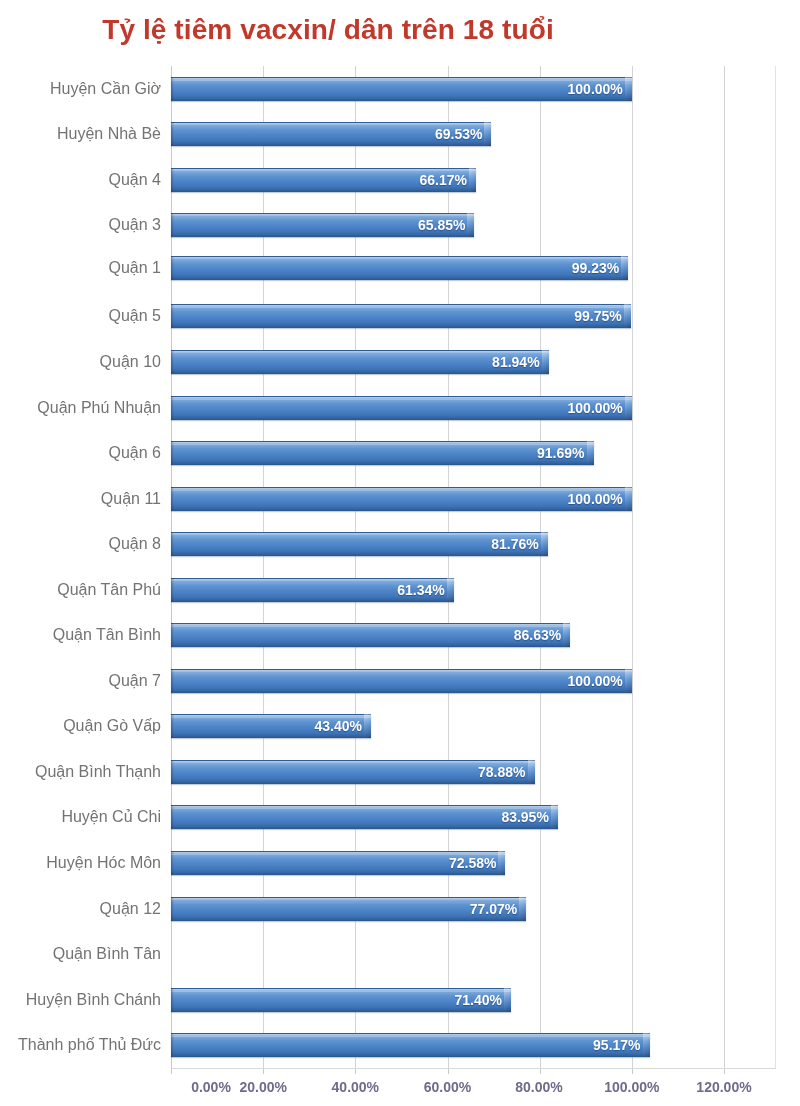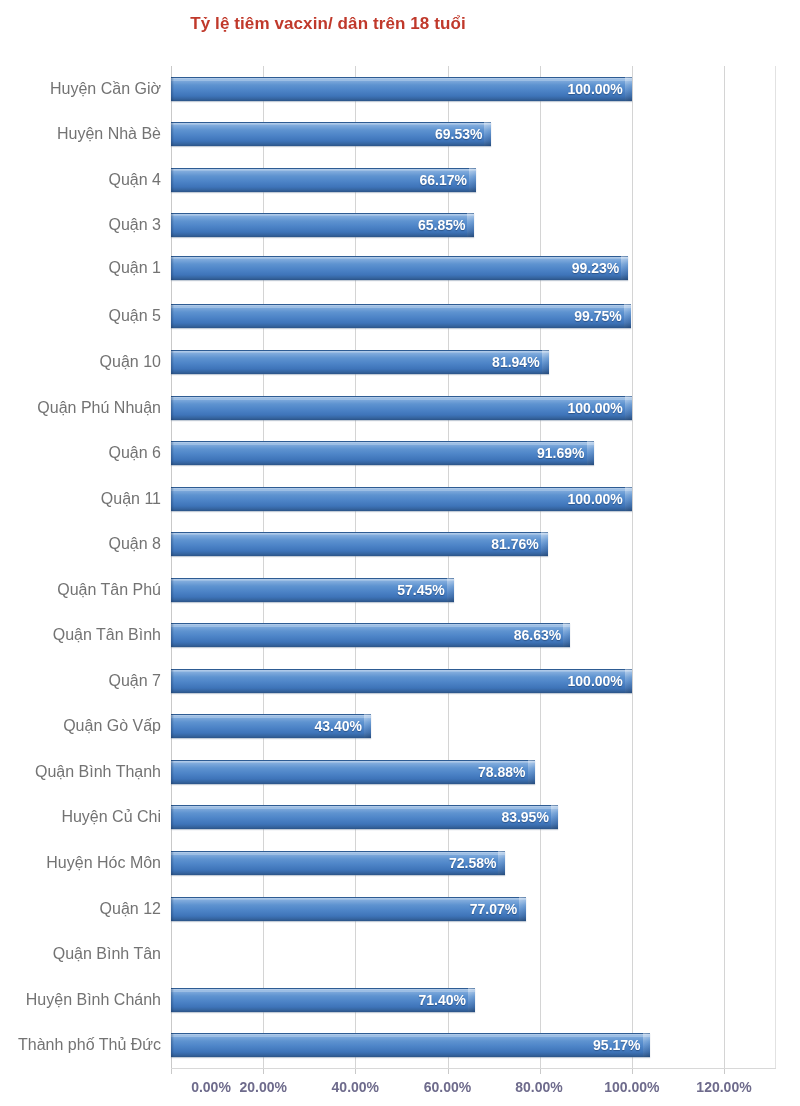--- a/index.html
+++ b/index.html
@@ -24,21 +24,21 @@
     background: #ffffff;
   }
 
   
   #chart-title {
     position: absolute;
     left: 0;
     top: 14px;
     width: 656px;
     text-align: center;
-    font-size: 17px;
+    font-size: 28px;
     font-weight: bold;
     color: #C0392B;
     letter-spacing: 0.1px;
     white-space: nowrap;
   }
 
   
   #plot-area {
     position: absolute;
     left: 171px;
@@ -270,21 +270,21 @@
         </div>
         <div class="row" style="top: 455.455px; height: 45.5455px;">
           <div class="cat-label">Quận 8</div>
           <div class="bar" style="width: 376.777px;">
             <div class="bar-label">81.76%</div>
           </div>
         </div>
         <div class="row" style="top: 501px; height: 45.5455px;">
           <div class="cat-label">Quận Tân Phú</div>
           <div class="bar" style="width: 282.675px;">
-            <div class="bar-label">57.45%</div>
+            <div class="bar-label">61.34%</div>
           </div>
         </div>
         <div class="row" style="top: 546.545px; height: 45.5455px;">
           <div class="cat-label">Quận Tân Bình</div>
           <div class="bar" style="width: 399.22px;">
             <div class="bar-label">86.63%</div>
           </div>
         </div>
         <div class="row" style="top: 592.091px; height: 45.5455px;">
           <div class="cat-label">Quận 7</div>
@@ -320,21 +320,21 @@
           <div class="cat-label">Quận 12</div>
           <div class="bar" style="width: 355.164px;">
             <div class="bar-label">77.07%</div>
           </div>
         </div>
         <div class="row" style="top: 865.364px; height: 45.5455px;">
           <div class="cat-label">Quận Bình Tân</div>
         </div>
         <div class="row" style="top: 910.909px; height: 45.5455px;">
           <div class="cat-label">Huyện Bình Chánh</div>
-          <div class="bar" style="width: 304px;">
+          <div class="bar" style="width: 340px;">
             <div class="bar-label">71.40%</div>
           </div>
         </div>
         <div class="row" style="top: 956.455px; height: 45.5455px;">
           <div class="cat-label">Thành phố Thủ Đức</div>
           <div class="bar" style="width: 438.575px; padding-left: 40px;">
             <div class="bar-label">95.17%</div>
           </div>
         </div>
       </div>

